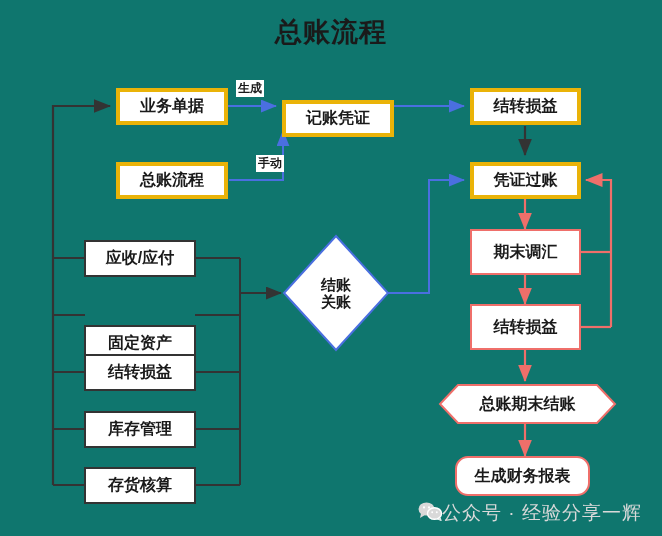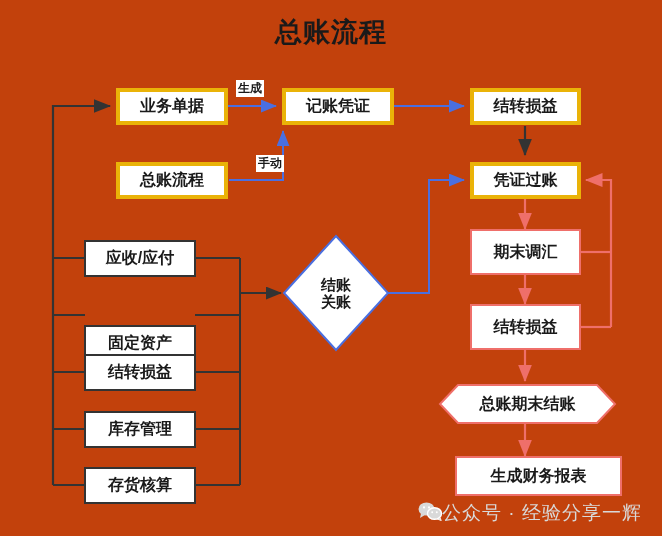--- a/index.html
+++ b/index.html
@@ -7,21 +7,21 @@
     padding: 0;
     background: #ffffff;
   }
   body {
     font-family: "Liberation Sans", "DejaVu Sans", sans-serif;
   }
   #canvas {
     position: relative;
     width: 662px;
     height: 536px;
-    background: #c2410c;
+    background: #0f766e;
     overflow: hidden;
   }
   #title {
     position: absolute;
     left: 0;
     top: 14px;
     width: 662px;
     text-align: center;
     font-size: 27px;
     font-weight: bold;
@@ -175,21 +175,21 @@
 
     <g stroke="#ef6f6a" stroke-width="2" fill="#ffffff">
       <polygon points="458,385 597,385 615,404 597,423 458,423 440,404"></polygon>
     </g>
   </svg>
 
   <div class="node blue" style="left:116px; top:88px; width:112px; height:37px;">
     <span>业务单据</span>
   </div>
 
-  <div class="node blue" style="left:282px; top:88px; width:112px; height:37px;">
+  <div class="node blue" style="left:282px; top:100px; width:112px; height:37px;">
     <span>记账凭证</span>
   </div>
 
   <div class="node blue" style="left:470px; top:88px; width:111px; height:37px;">
     <span>结转损益</span>
   </div>
 
   <div class="node blue" style="left:116px; top:162px; width:112px; height:37px;">
     <span>总账流程</span>
   </div>
@@ -228,21 +228,21 @@
     <span>期末调汇</span>
   </div>
   <div class="node red" style="left:470px; top:304px; width:111px; height:46px;">
     <span>结转损益</span>
   </div>
 
   <div class="node hexagon" style="left:440px; top:385px; width:175px; height:38px;">
     <span class="htext">总账期末结账</span>
   </div>
 
-  <div class="node red" style="left:455px; top:456px; width:167px; height:40px;">
+  <div class="node red" style="left:455px; top:456px; width:135px; height:40px;border-radius:13px;">
     <span>生成财务报表</span>
   </div>
 
   <div id="watermark">
     <span>
       <svg width="24" height="20" viewBox="0 0 24 20">
         <ellipse cx="8.5" cy="8" rx="8" ry="6.6" fill="#d9d9d9"></ellipse>
         <path d="M3,12.5 L2,17 L6.5,14.2 z" fill="#d9d9d9"></path>
         <ellipse cx="16.5" cy="12.5" rx="7" ry="5.8" fill="#d9d9d9" stroke="#ffffff" stroke-width="1.4"></ellipse>
         <path d="M22,16.5 L23.3,19.6 L19.6,18.2 z" fill="#d9d9d9" stroke="#ffffff" stroke-width="0.8"></path>

